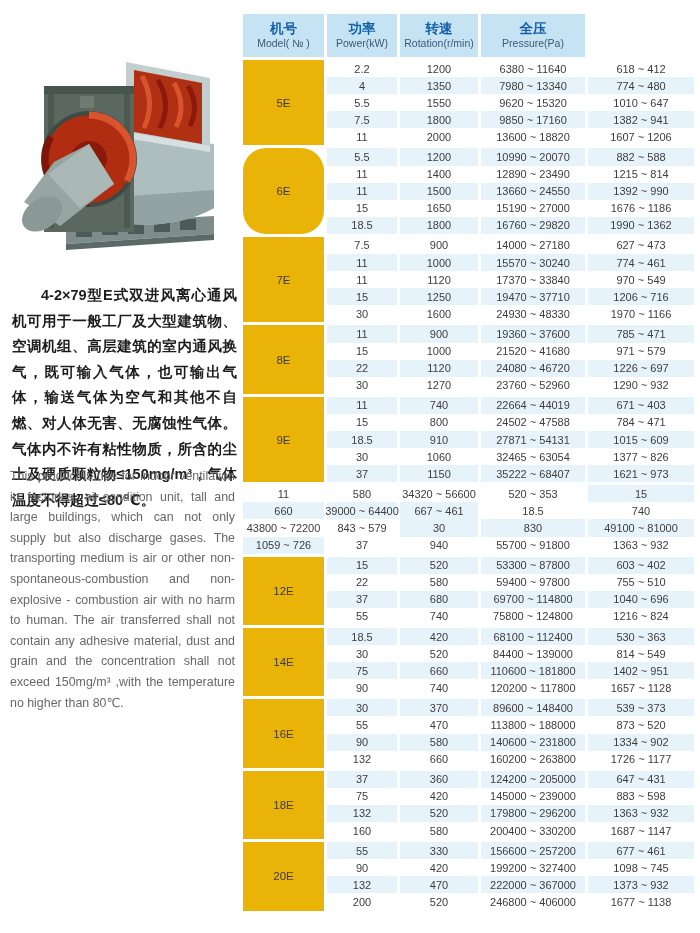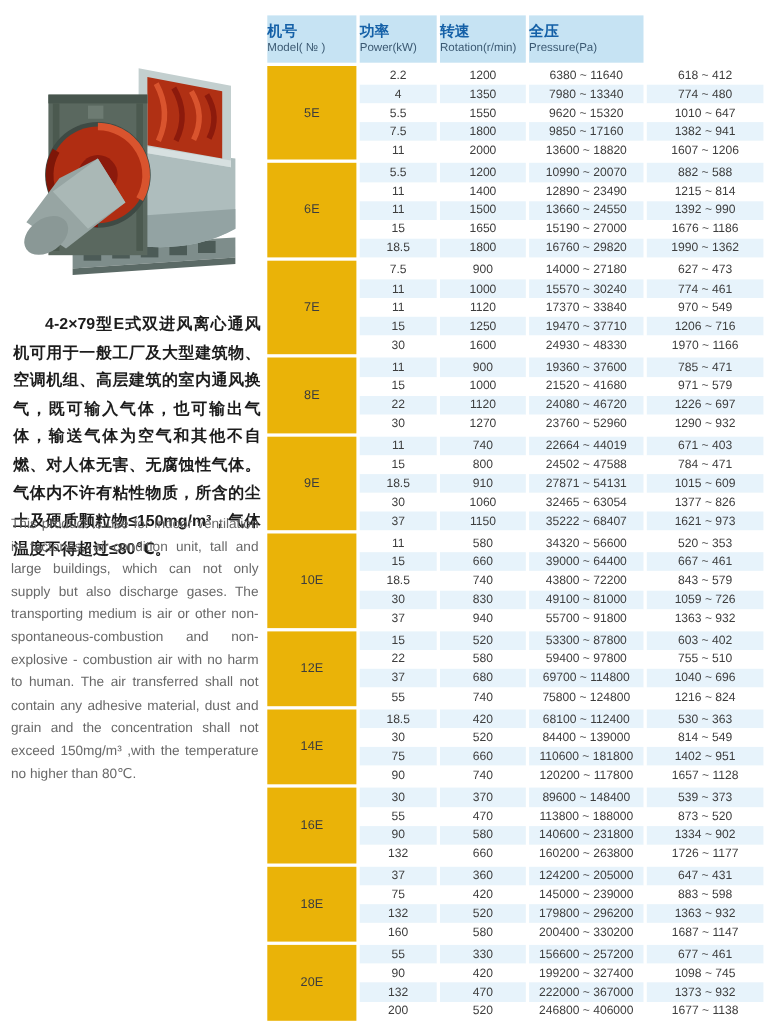--- a/index.html
+++ b/index.html
@@ -13,21 +13,21 @@
     text-align:justify;text-indent:2em;margin:2px;}
   .en-text{position:absolute;left:10px;top:466px;width:225px;
     font-size:12.4px;line-height:20.6px;color:#686868;
     text-align:justify;margin:0;}
 
   
   .spec-table{position:absolute;left:243px;top:14px;width:451px;}
   .thead,.group{display:grid;grid-template-columns:81px 70px 78px 104px 106px;column-gap:3px;}
   .thead{margin-bottom:3px;}
   .th{background:#c6e3f3;height:43px;display:flex;flex-direction:column;
-    justify-content:center;}
+    align-items:center;justify-content:center;}
   .th .cn{font-size:13.5px;font-weight:bold;color:#1460a7;line-height:16px;}
   .th .en{font-size:10.5px;color:#3c5a73;line-height:13px;}
   .group{grid-auto-rows:17.1px;margin-bottom:3px;}
   .mcell{background:#eab308;display:flex;align-items:center;justify-content:center;
     font-size:11.5px;color:#3d3d3d;}
   .cell{background:#ffffff;display:flex;align-items:center;justify-content:center;
     font-size:11px;color:#3d3d3d;white-space:nowrap;}
   .cell.alt{background:#e7f3fb;}
 </style>
 </head>
@@ -125,21 +125,21 @@
           <div class="cell alt">7.5</div>
           <div class="cell alt">1800</div>
           <div class="cell alt">9850 ~ 17160</div>
           <div class="cell alt">1382 ~ 941</div>
           <div class="cell">11</div>
           <div class="cell">2000</div>
           <div class="cell">13600 ~ 18820</div>
           <div class="cell">1607 ~ 1206</div>
         </div>
         <div class="group">
-          <div class="mcell" style="grid-row: 1 / span 5;">6E</div>
+          <div class="mcell" style="grid-row: 1 / span 5; border-radius: 23px;">6E</div>
           <div class="cell alt">5.5</div>
           <div class="cell alt">1200</div>
           <div class="cell alt">10990 ~ 20070</div>
           <div class="cell alt">882 ~ 588</div>
           <div class="cell">11</div>
           <div class="cell">1400</div>
           <div class="cell">12890 ~ 23490</div>
           <div class="cell">1215 ~ 814</div>
           <div class="cell alt">11</div>
           <div class="cell alt">1500</div>
@@ -213,21 +213,20 @@
           <div class="cell">30</div>
           <div class="cell">1060</div>
           <div class="cell">32465 ~ 63054</div>
           <div class="cell">1377 ~ 826</div>
           <div class="cell alt">37</div>
           <div class="cell alt">1150</div>
           <div class="cell alt">35222 ~ 68407</div>
           <div class="cell alt">1621 ~ 973</div>
         </div>
         <div class="group">
-          <div class="mcell" style="grid-row: 1 / span 5;">10E</div>
           <div class="cell">11</div>
           <div class="cell">580</div>
           <div class="cell">34320 ~ 56600</div>
           <div class="cell">520 ~ 353</div>
           <div class="cell alt">15</div>
           <div class="cell alt">660</div>
           <div class="cell alt">39000 ~ 64400</div>
           <div class="cell alt">667 ~ 461</div>
           <div class="cell">18.5</div>
           <div class="cell">740</div>

